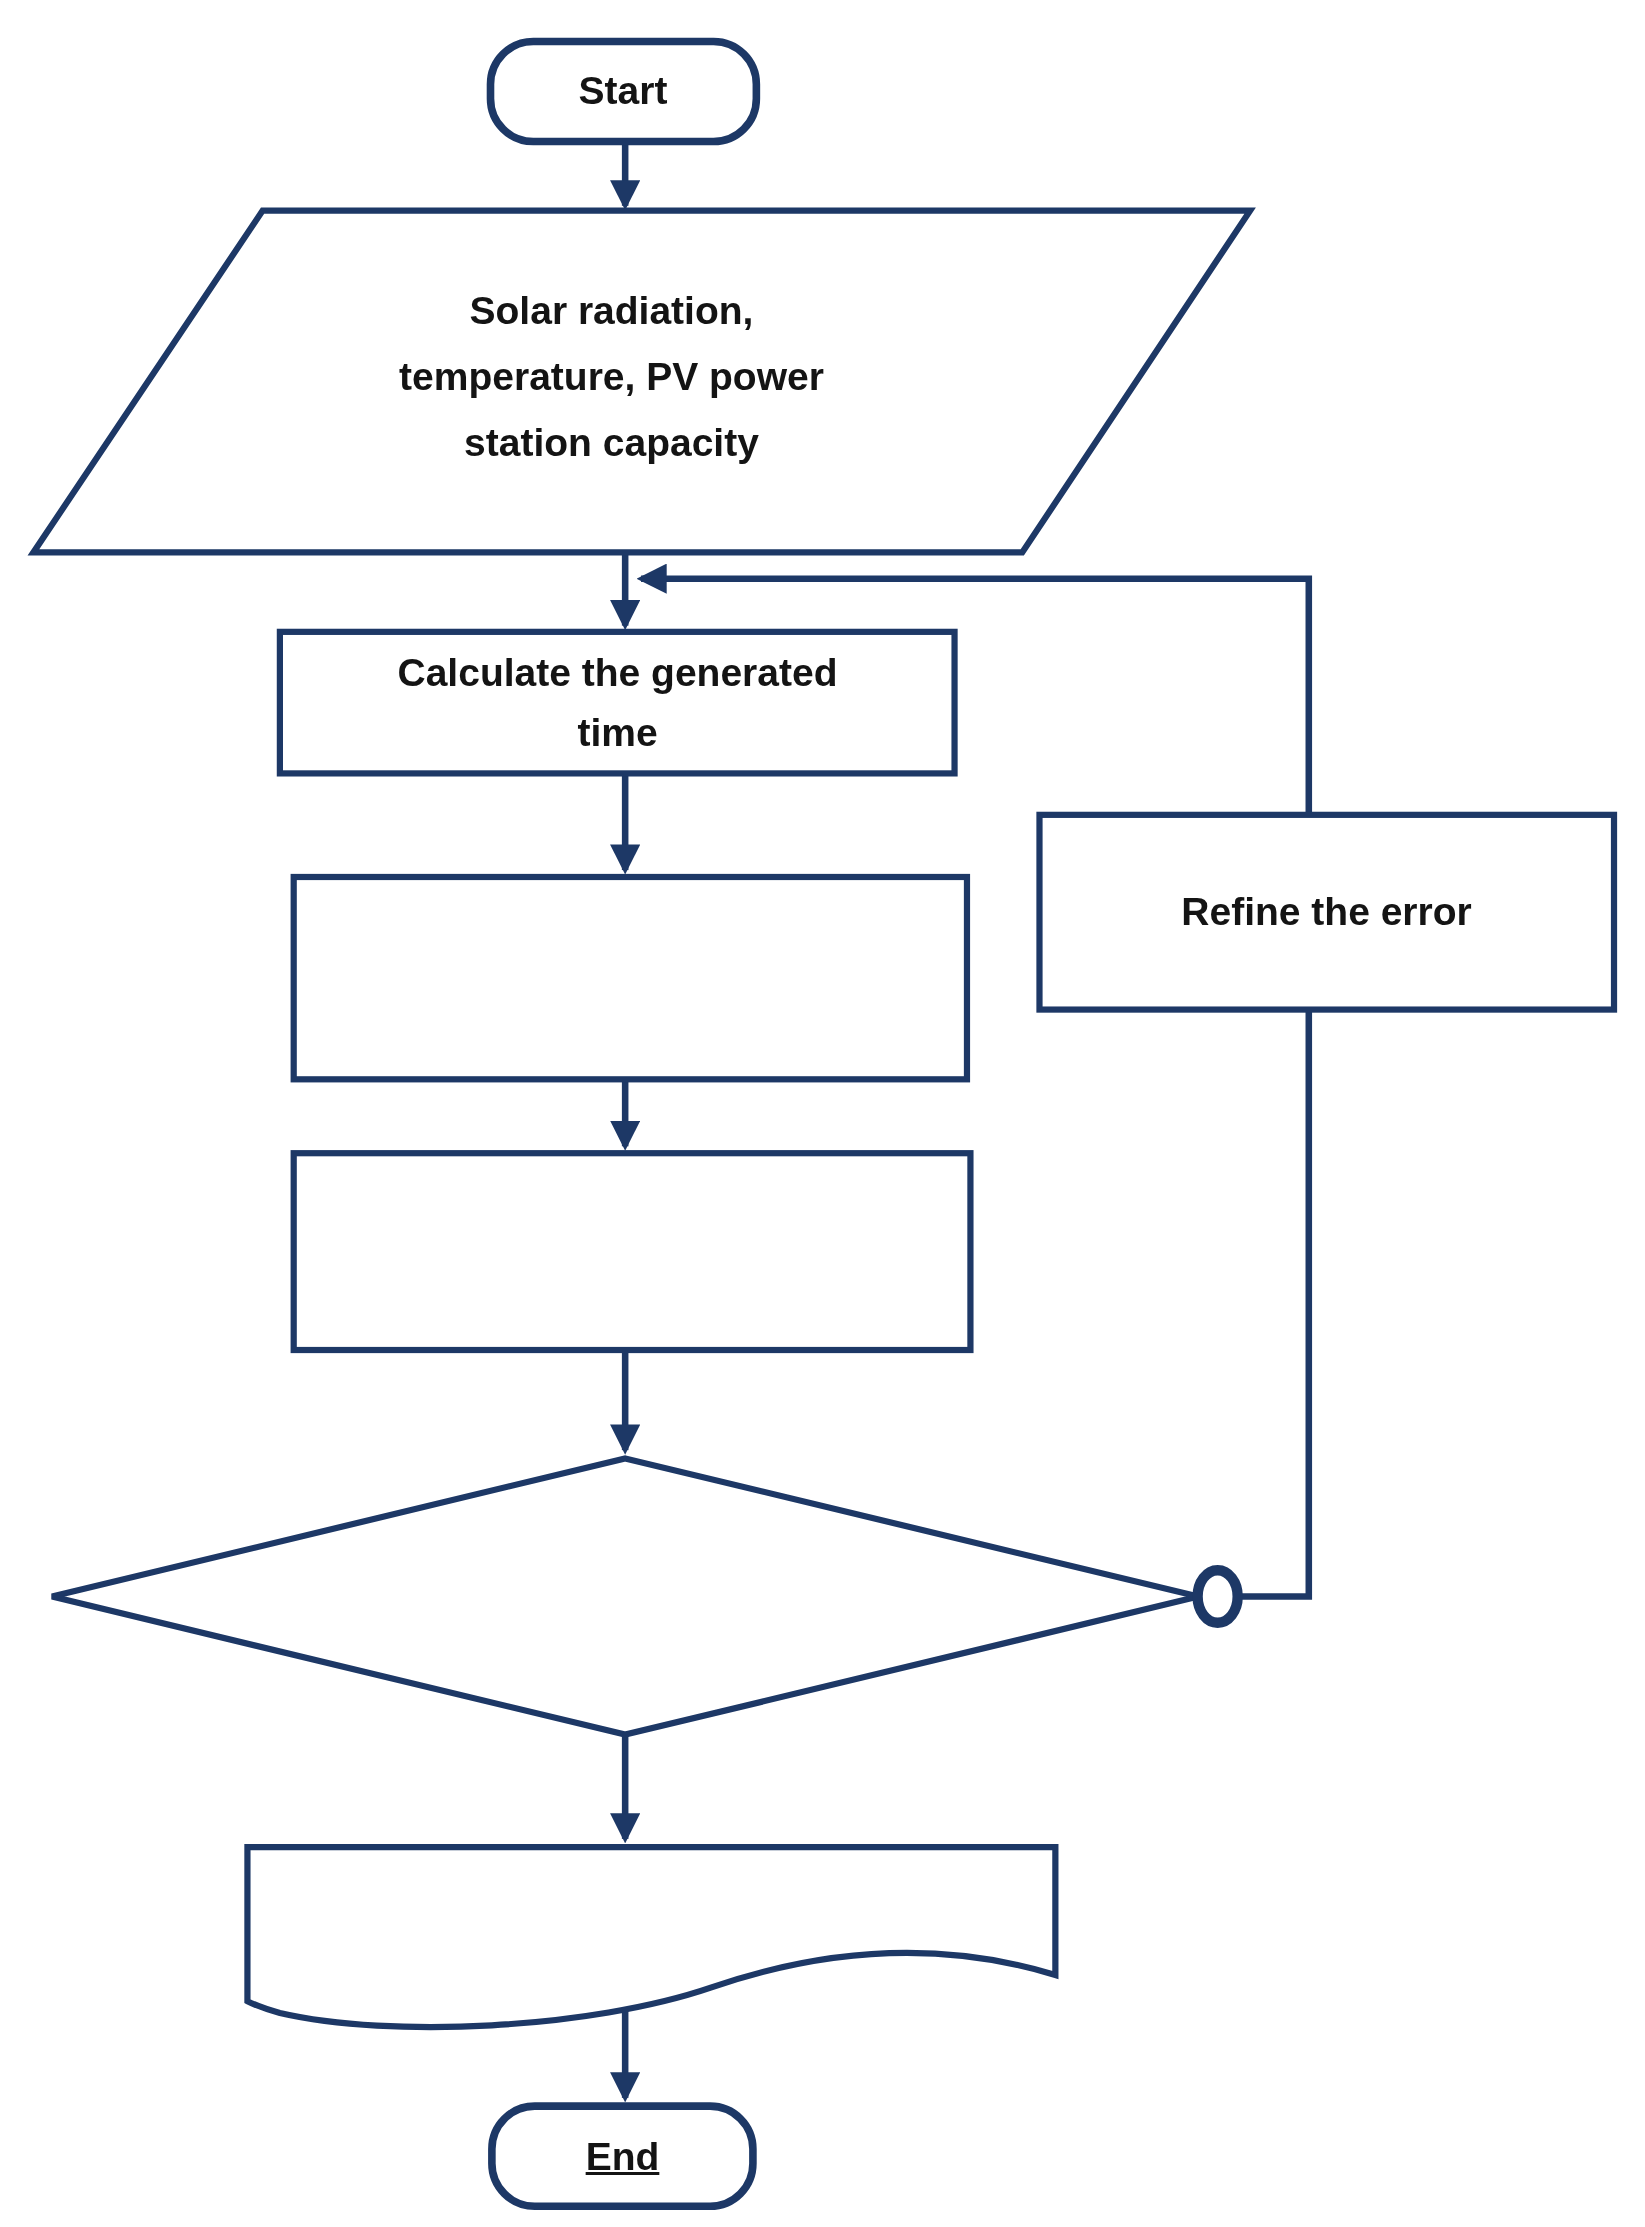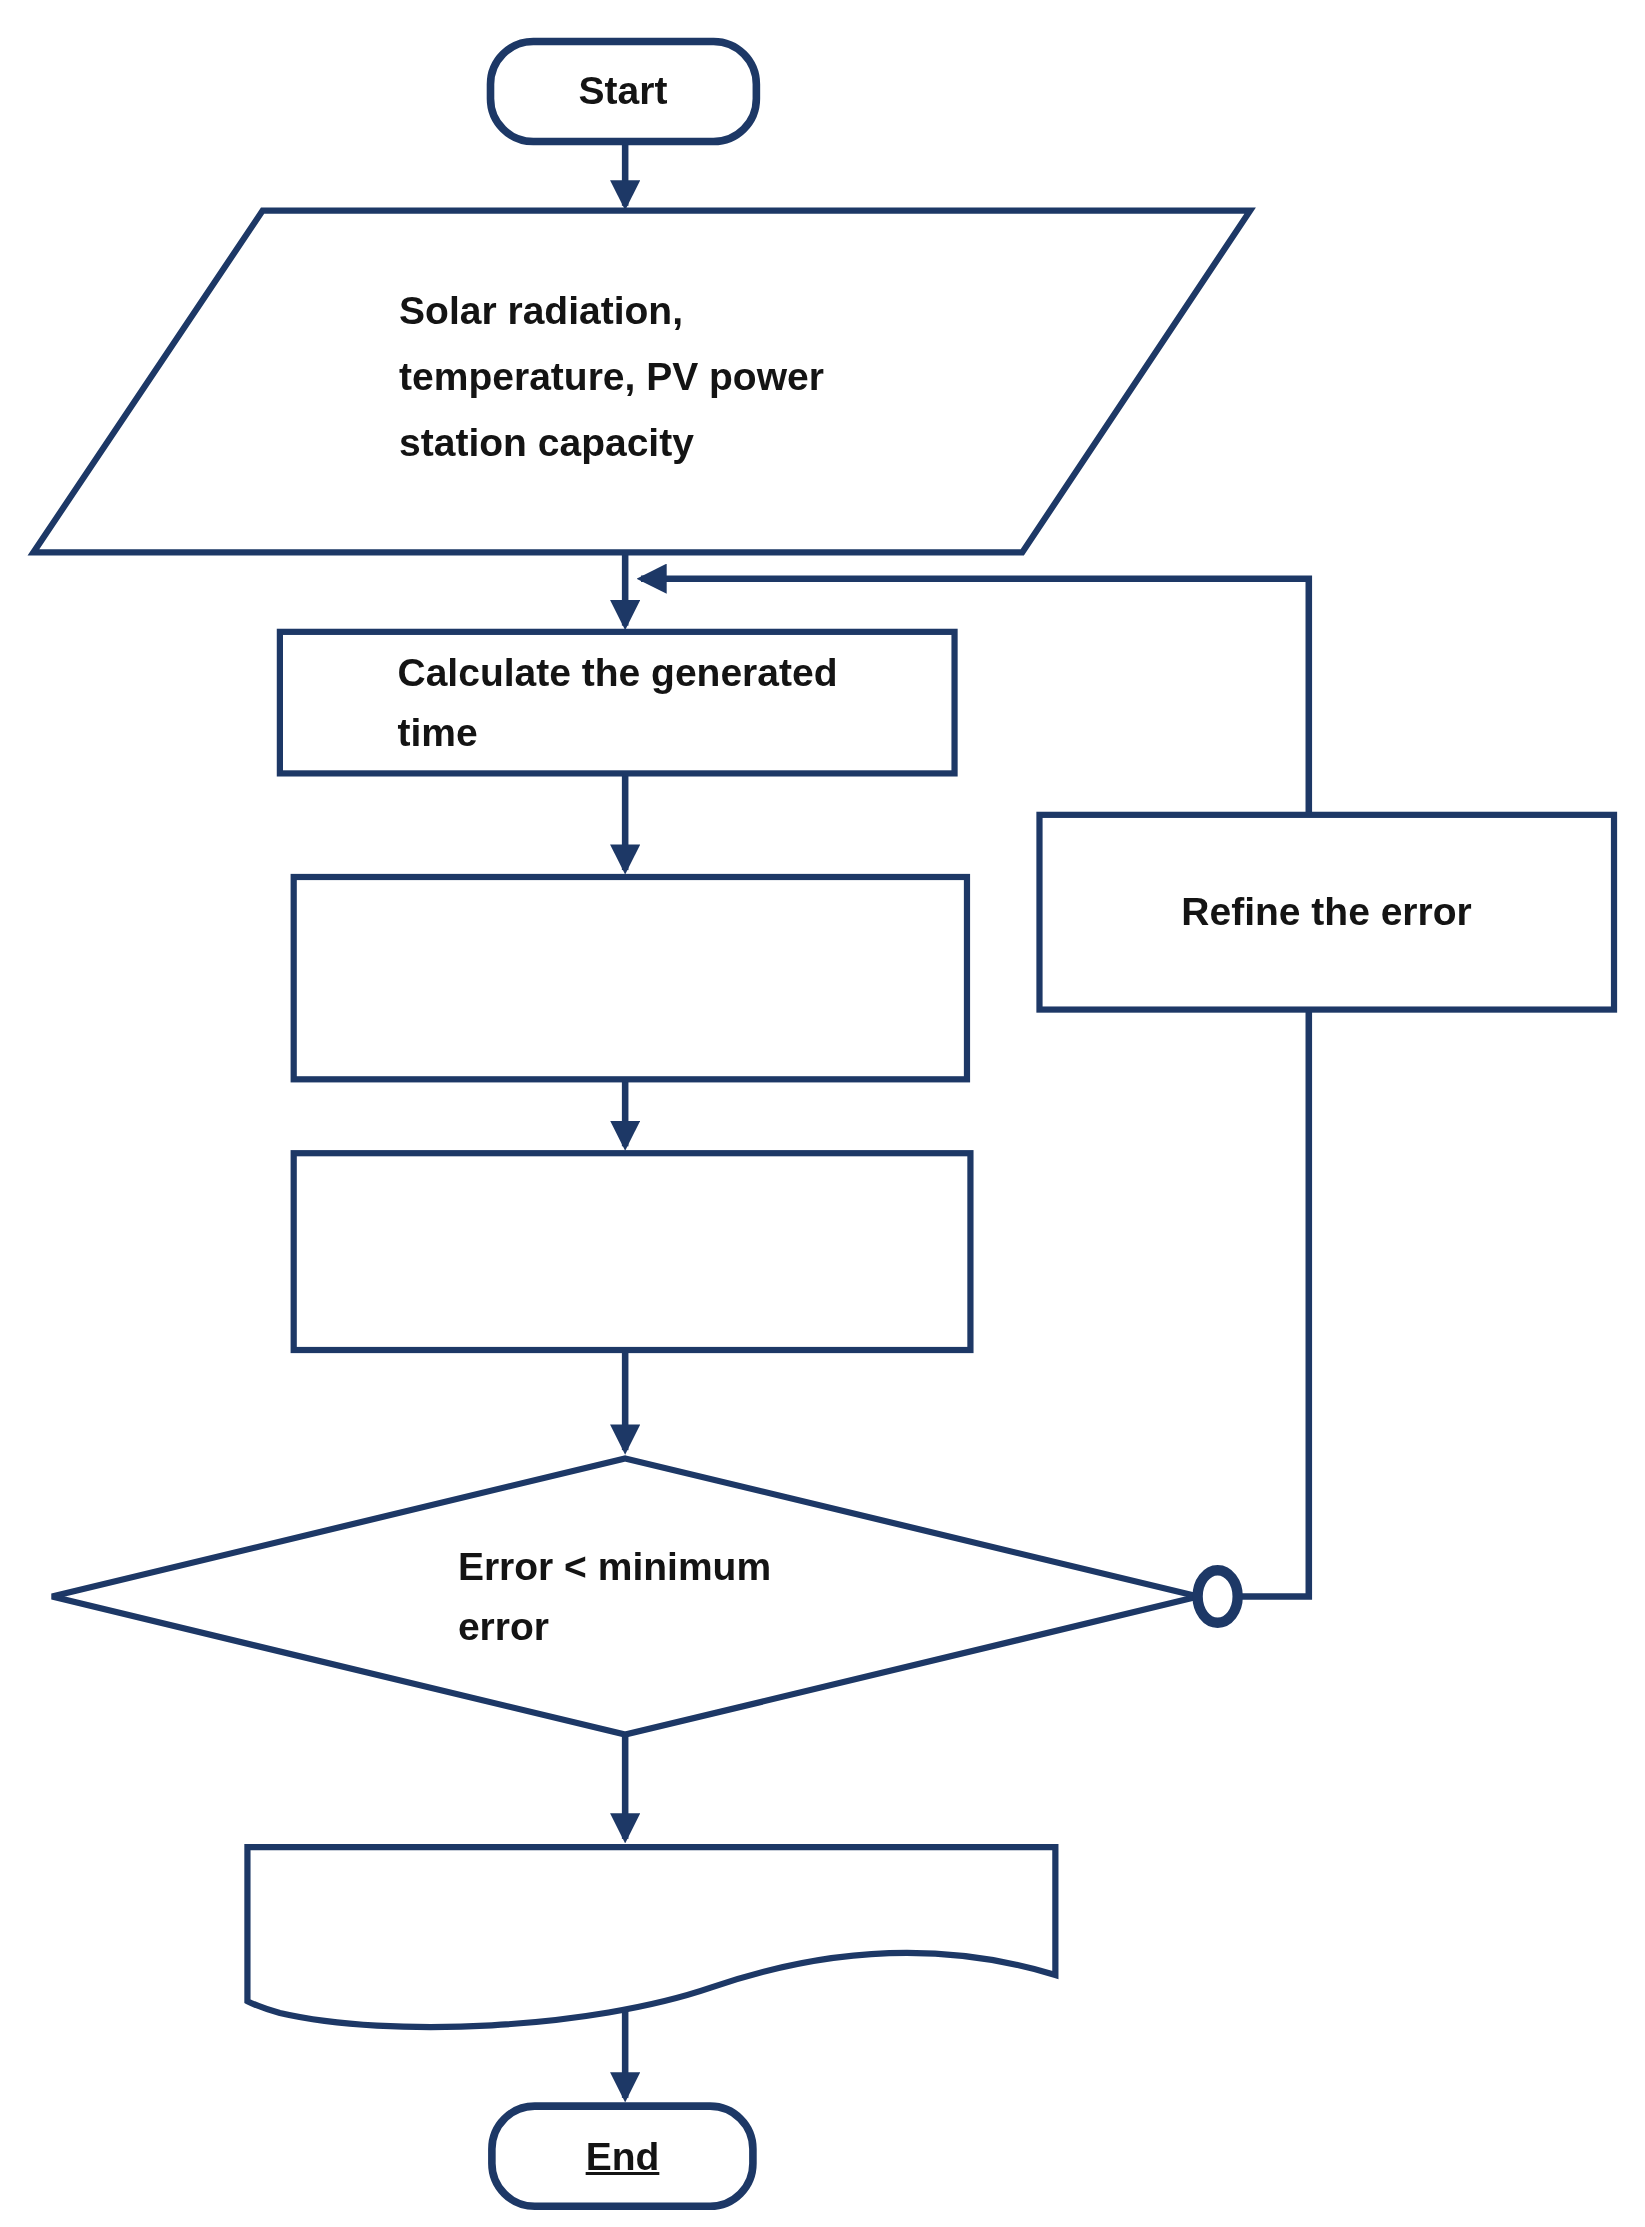--- a/index.html
+++ b/index.html
@@ -12,21 +12,21 @@
   }
   .canvas svg { position:absolute; left:0; top:0; }
   .shape { fill:#ffffff; stroke:var(--stroke); stroke-width:9; }
   .shape.thick { stroke-width:11; }
   .conn { fill:none; stroke:var(--stroke); stroke-width:9.5; }
   .loop-circle { fill:#ffffff; stroke:var(--stroke); stroke-width:15; }
   marker path { fill:var(--stroke); }
   .label {
     position:absolute;
     display:flex; align-items:center; justify-content:center;
-    text-align:left;
+    text-align:center;
     white-space:pre-line;
     color:var(--text);
     font-weight:bold;
     font-size:39px;
     line-height:1.55;
   }
   .label.loose { line-height:1.7; }
   .label.lift { padding-bottom:37px; box-sizing:border-box; }
 </style>
 </head>
@@ -79,22 +79,20 @@
 
   <div class="label loose" style="left:235px; top:256px; width:753px; height:242px;">Solar radiation,
 temperature, PV power
 station capacity</div>
 
   <div class="label" style="left:280px; top:632px; width:675px; height:142px;">Calculate the generated
 time</div>
 
 
 
-  <div class="label" style="left:269px; top:1506px; width:691px; height:182px;">Error &lt; minimum
-error</div>
 
   <div class="label" style="left:1039px; top:815px; width:575px; height:195px;">Refine the error</div>
 
 
   <div class="label" style="left:492px; top:2107px; width:261px; height:100px;text-decoration:underline;">End</div>
 
 </div>
 
 
 </body></html>

